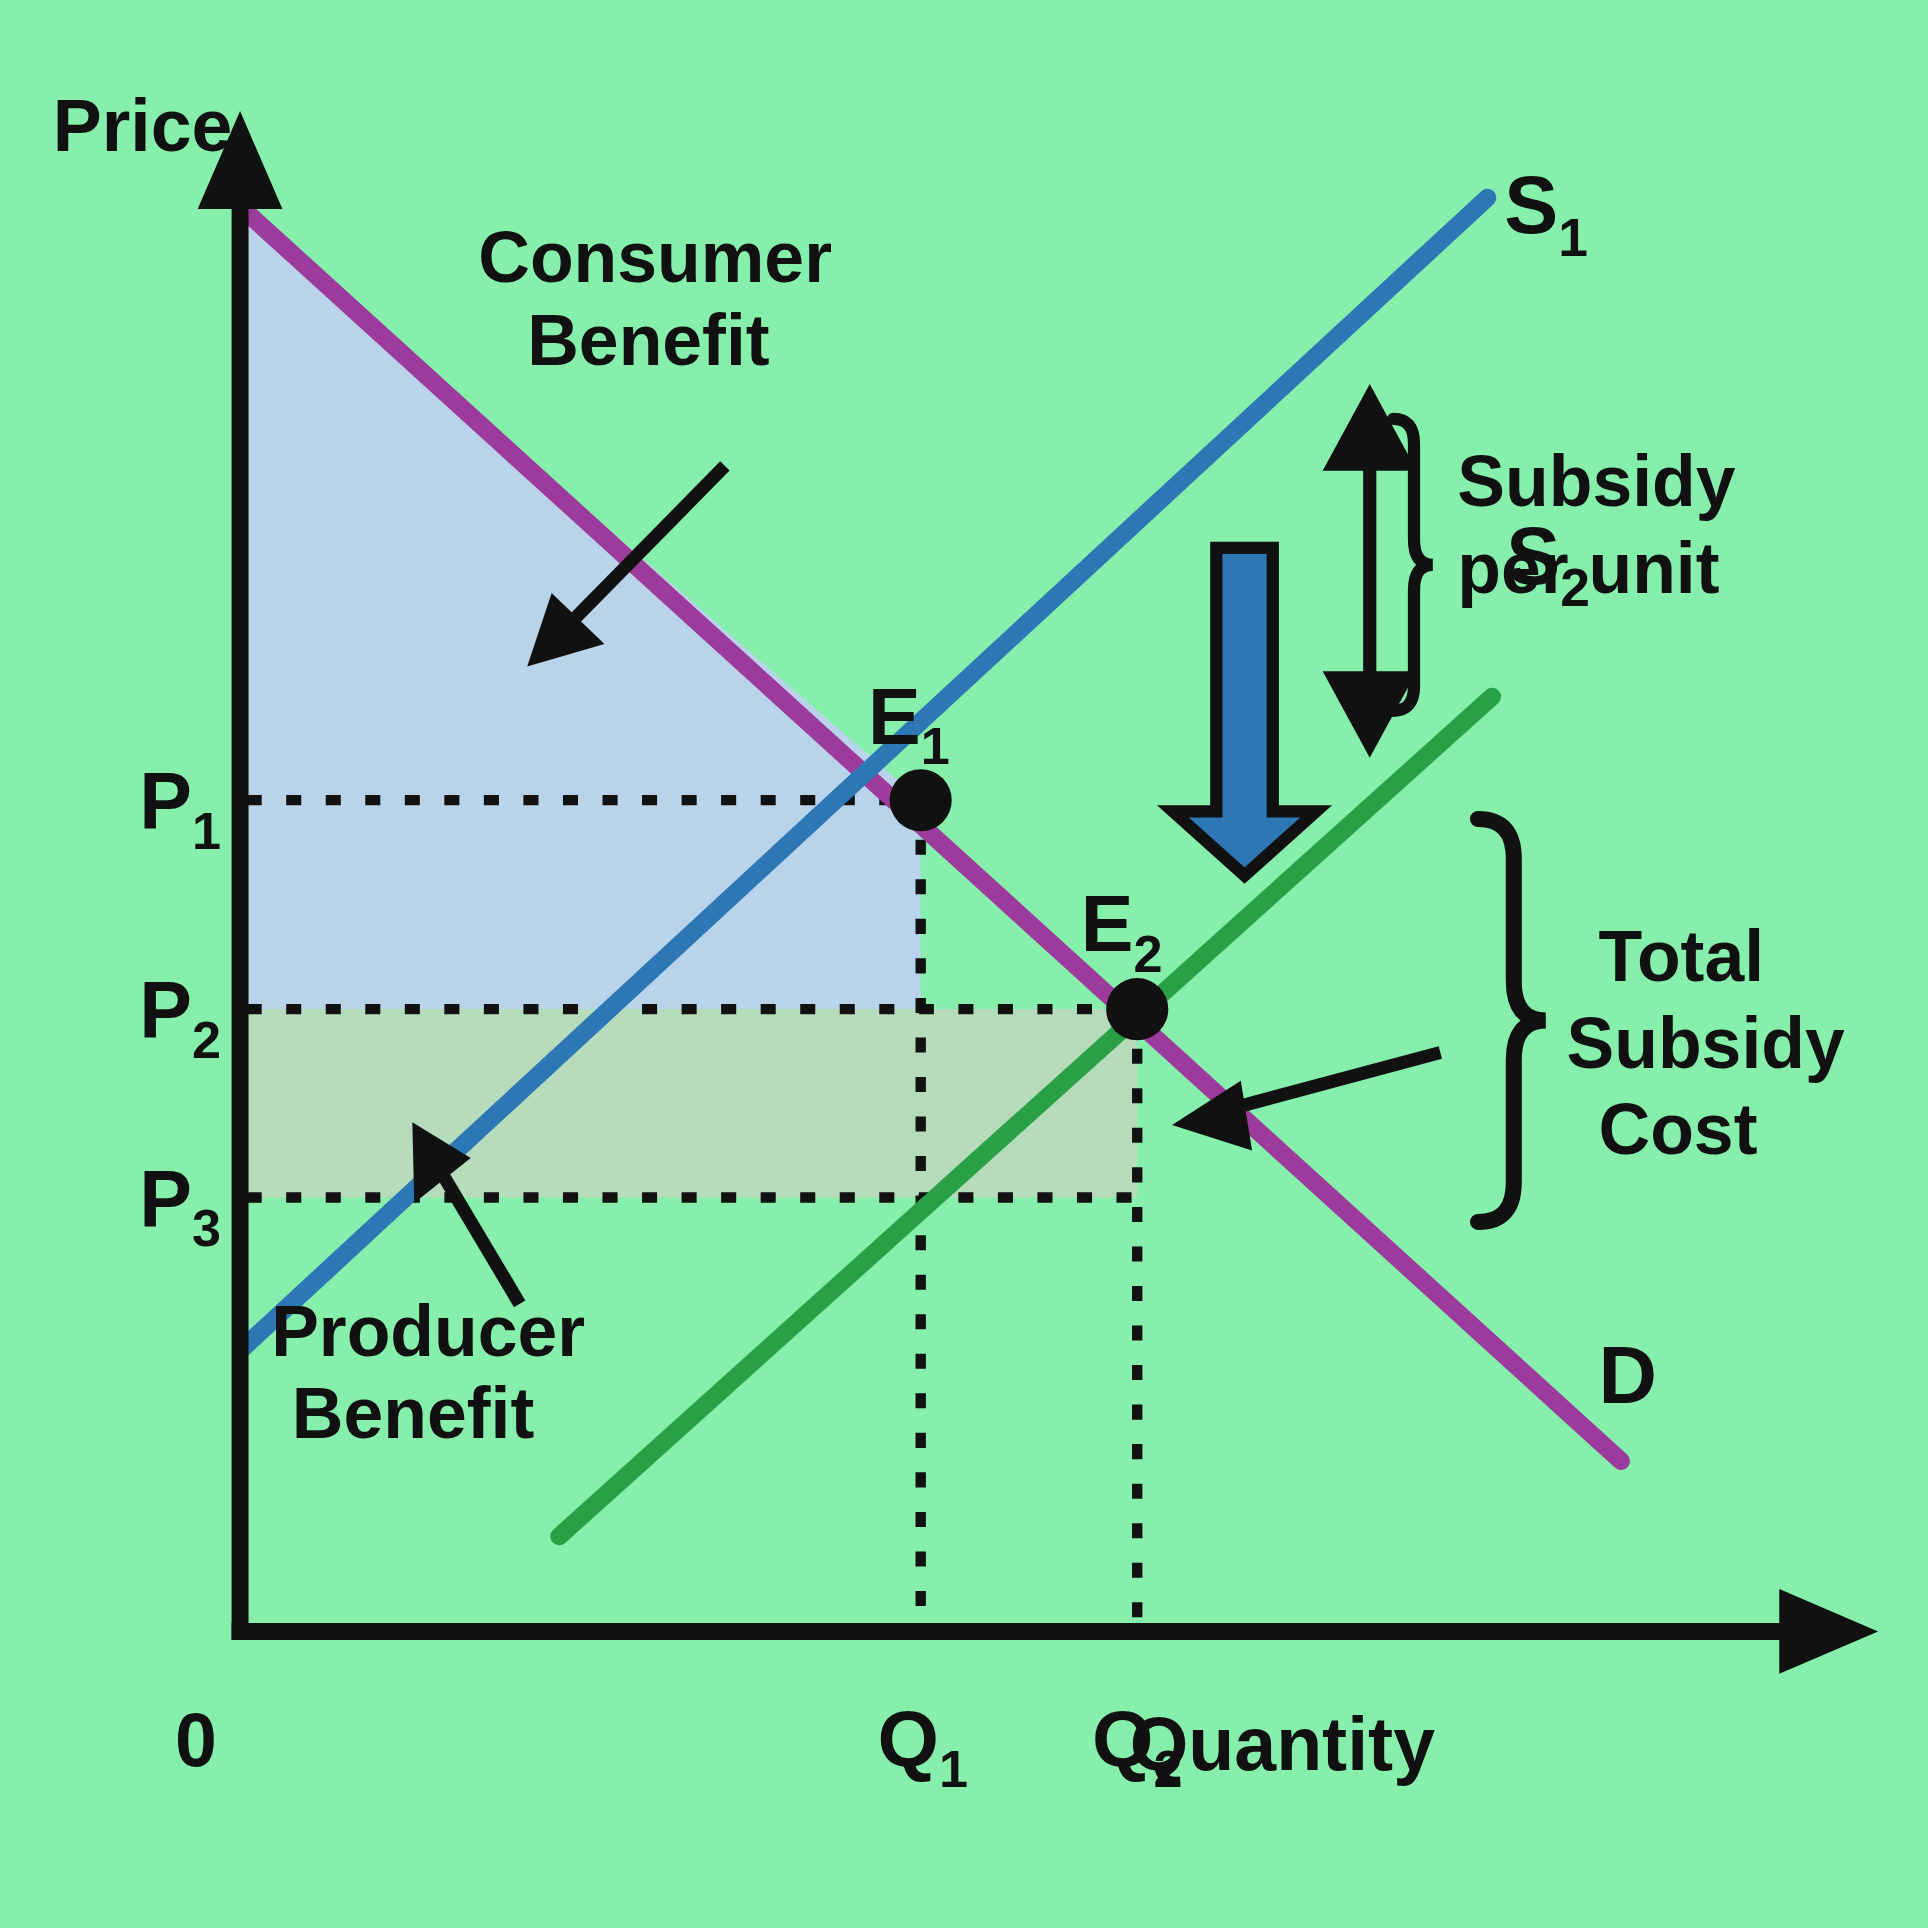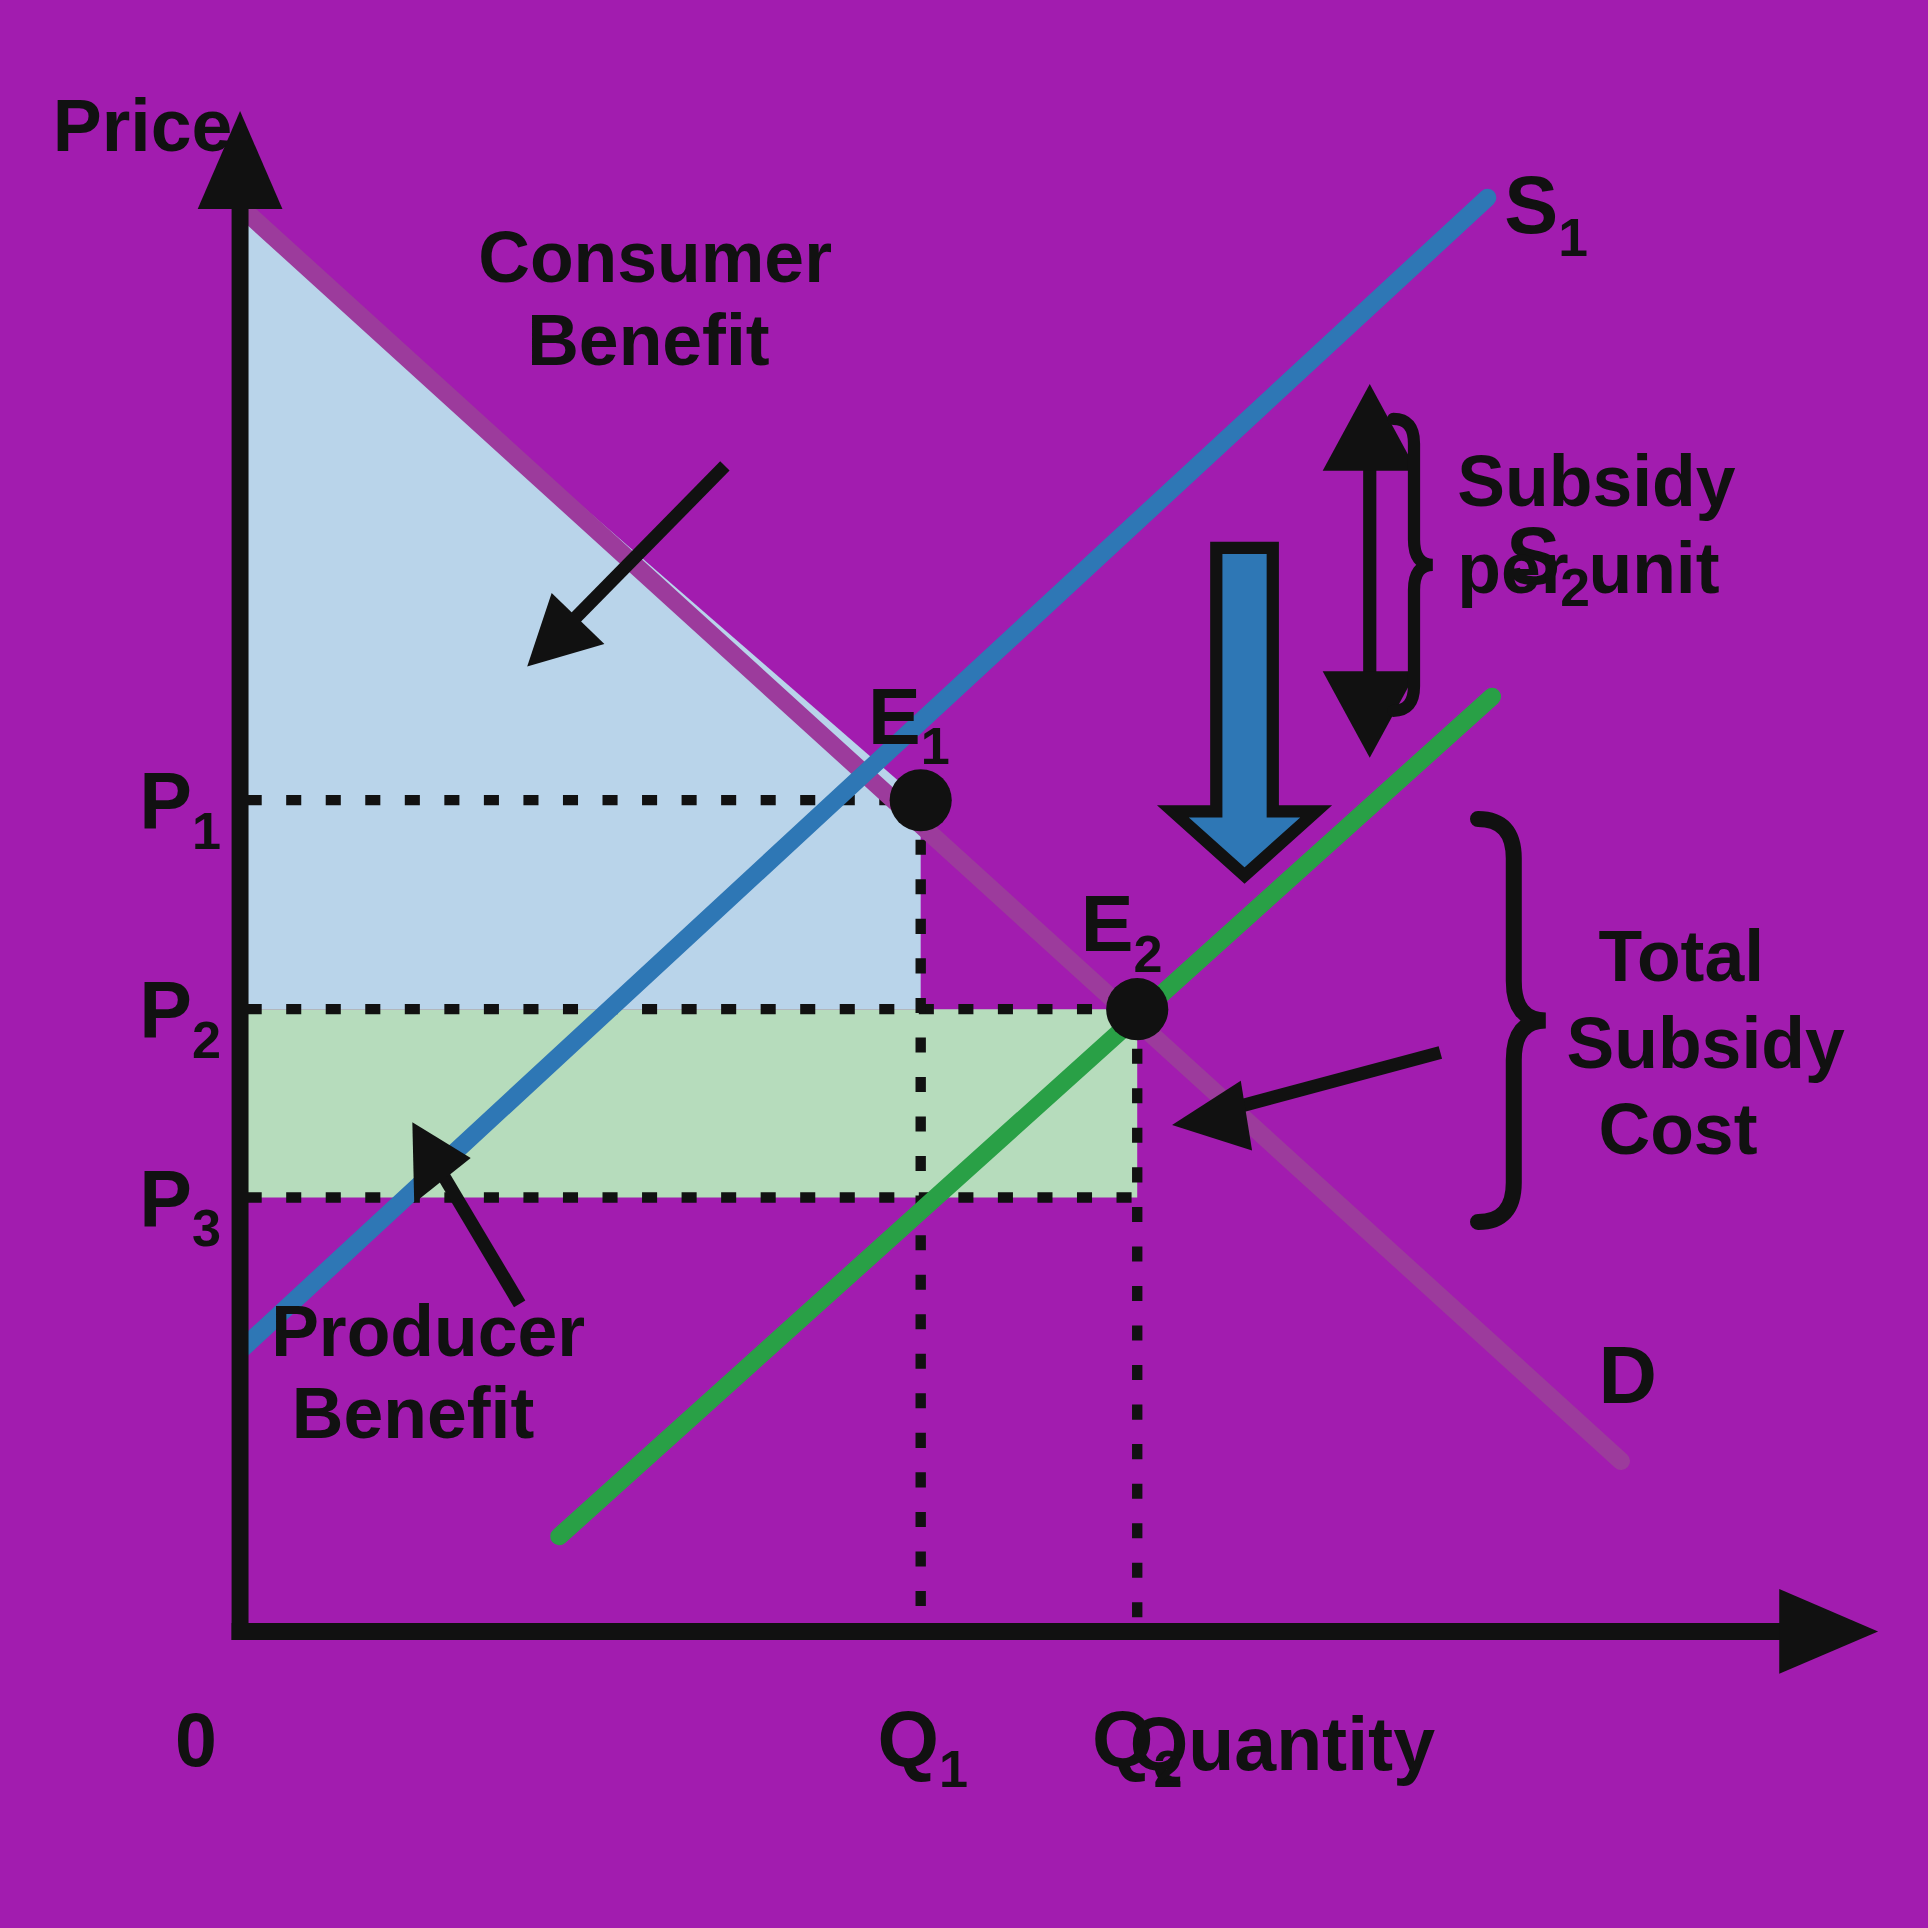--- a/index.html
+++ b/index.html
@@ -11,21 +11,21 @@
   body {
     width: 1928px;
     height: 1928px;
     font-family: "Liberation Sans", sans-serif;
     overflow: hidden;
   }
   #stage {
     position: relative;
     width: 1928px;
     height: 1928px;
-    background: #a21caf;
+    background: #86efac;
   }
   svg#diagram {
     position: absolute;
     left: 0;
     top: 0;
     width: 1928px;
     height: 1928px;
   }
   .lbl {
     font-family: "Liberation Sans", sans-serif;

